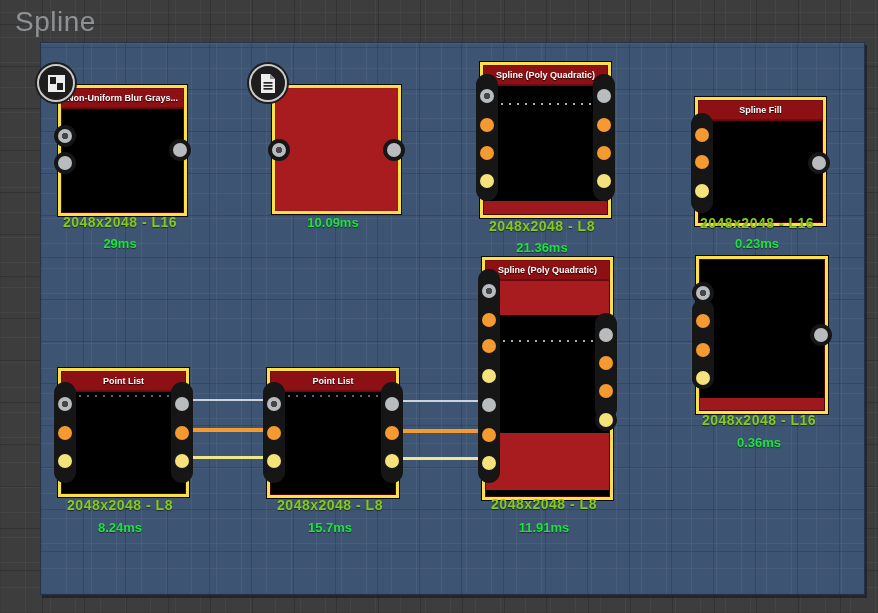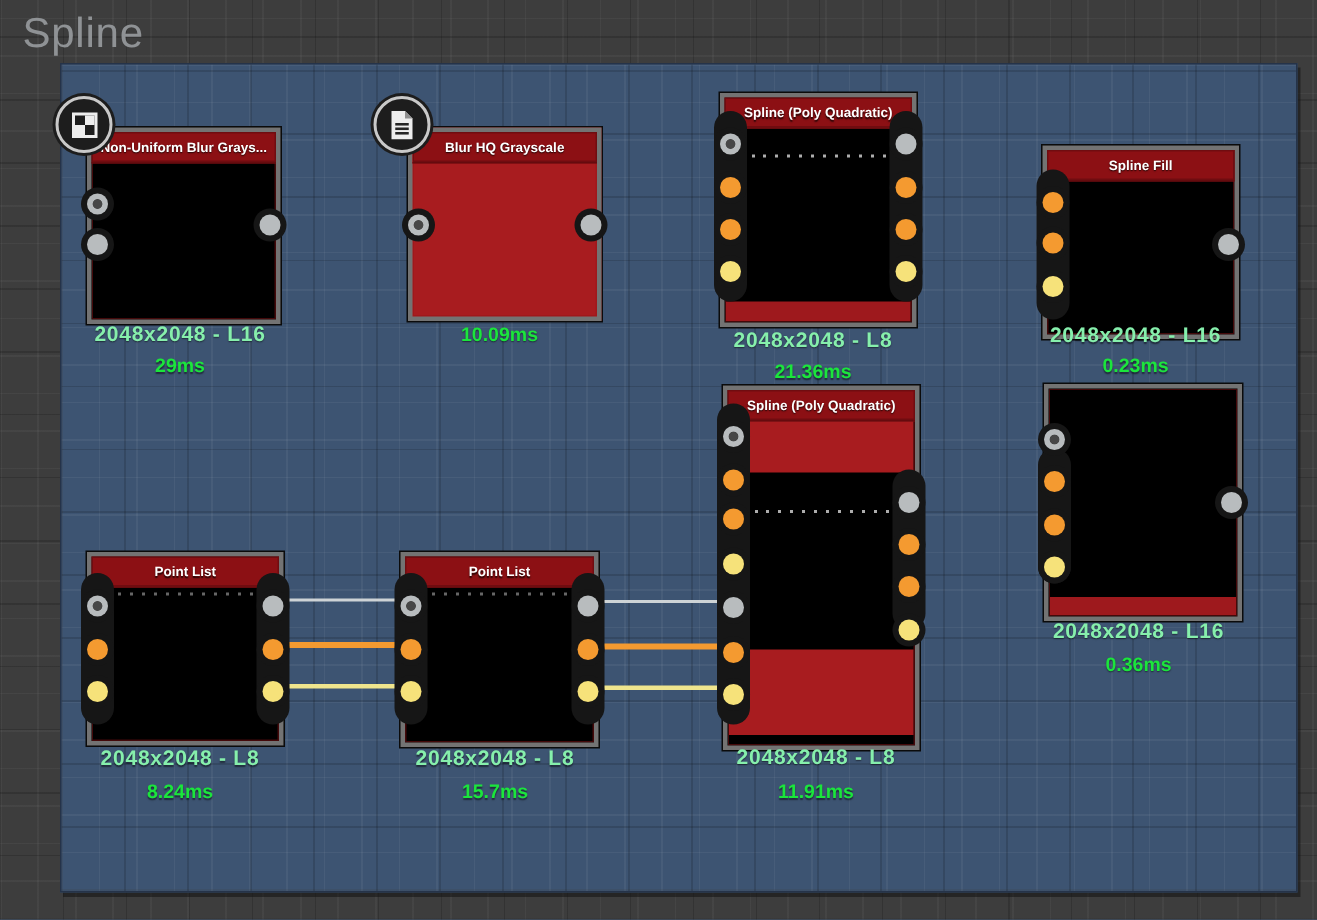--- a/index.html
+++ b/index.html
@@ -23,21 +23,21 @@
     background-image:
       repeating-linear-gradient(0deg, rgba(0,0,0,.14) 0 1px, transparent 1px 42px),
       repeating-linear-gradient(90deg, rgba(0,0,0,.14) 0 1px, transparent 1px 42px),
       repeating-linear-gradient(0deg, rgba(255,255,255,.05) 0 1px, transparent 1px 25px),
       repeating-linear-gradient(90deg, rgba(255,255,255,.05) 0 1px, transparent 1px 25px);
     border:1px solid #253349;
     box-shadow:2px 3px 0 rgba(18,18,18,.55);
   }
   .node{
     position:absolute;z-index:2;background:#000;
-    border:3px solid #737373;box-shadow:0 0 0 1px #0b0b0b, inset 0 0 0 1px rgba(150,20,22,.45);
+    border:3px solid #fde047;box-shadow:0 0 0 1px #0b0b0b, inset 0 0 0 1px rgba(150,20,22,.45);
   }
   .node.redbody{background:#a81c1f;}
   .hdr{
     position:absolute;left:0;right:0;top:0;height:20px;
     background:#8c1014;border-bottom:1px solid #650b0e;box-shadow:inset 0 0 0 1px #700c10;
     color:#fff;font-size:9px;font-weight:bold;
     display:flex;align-items:center;justify-content:center;
     white-space:nowrap;overflow:hidden;text-shadow:0 1px 1px rgba(0,0,0,.8);
   }
   .redstrip{position:absolute;left:1px;right:1px;background:#9e191d;}
@@ -53,21 +53,21 @@
   .port::after{content:"";position:absolute;inset:4px;border-radius:50%;}
   .port.orange::after{background:#f49a30;}
   .port.yellow::after{background:#f6e27a;}
   .port.gray::after{background:#b8bcbe;}
   .port.gray-donut::after{background:radial-gradient(circle at 50% 50%, #474747 0 3px, #b8bcbe 3.5px);}
   .wire{position:absolute;z-index:1;}
   .wire.gray{height:2px;background:#ced3d6;}
   .wire.orange{height:4px;background:#f49a30;}
   .wire.yellow{height:3px;background:#efe58d;}
   .lbl{position:absolute;width:190px;text-align:center;z-index:2;font-weight:bold;}
-  .lbl.res{font-size:14px;color:#86efac;letter-spacing:.5px;text-shadow:0 1px 1px rgba(0,0,0,.5);}
+  .lbl.res{font-size:14px;color:#84cc16;letter-spacing:.5px;text-shadow:0 1px 1px rgba(0,0,0,.5);}
   .lbl.ms{font-size:13px;color:#1be53c;text-shadow:0 1px 1px rgba(0,0,0,.5);}
   .badge{
     position:absolute;width:34px;height:34px;border-radius:50%;z-index:5;
     background:#1d1d1d;border:2px solid #c9c9c9;box-shadow:0 0 0 2px #1d1d1d;
     display:flex;align-items:center;justify-content:center;
   }
   .checker{
     width:17px;height:17px;border:2px solid #ededed;box-sizing:border-box;
     background:conic-gradient(#ededed 0 90deg, #1d1d1d 90deg 180deg, #ededed 180deg 270deg, #1d1d1d 270deg 360deg);
   }
@@ -91,21 +91,20 @@
   <span class="port in gray" style="top:64px"></span>
   <span class="port out gray" style="top:51px"></span>
 </div>
 <div class="badge" style="left:37px;top:64px">
     <div class="checker"></div>
   </div>
 <div class="lbl res" style="left:25px;top:214px">2048x2048 - L16</div>
 <div class="lbl ms" style="left:25px;top:236px">29ms</div>
 
 <div class="node redbody" style="left:272px;top:85px;width:123px;height:123px">
-  <div class="hdr">Blur HQ Grayscale</div>
   <span class="port in gray-donut" style="top:51px"></span>
   <span class="port out gray" style="top:51px"></span>
 </div>
 <div class="badge" style="left:249px;top:64px">
   <svg width="16" height="19" viewBox="0 0 16 19">
     <path d="M1 0 h9 l5 5 v14 h-14 z" fill="#ededed"></path>
     <path d="M10 0 l5 5 h-5 z" fill="#8f8f8f"></path>
     <rect x="3.5" y="8" width="9" height="1.7" fill="#242424"></rect>
     <rect x="3.5" y="11" width="9" height="1.7" fill="#242424"></rect>
     <rect x="3.5" y="14" width="9" height="1.7" fill="#242424"></rect>

